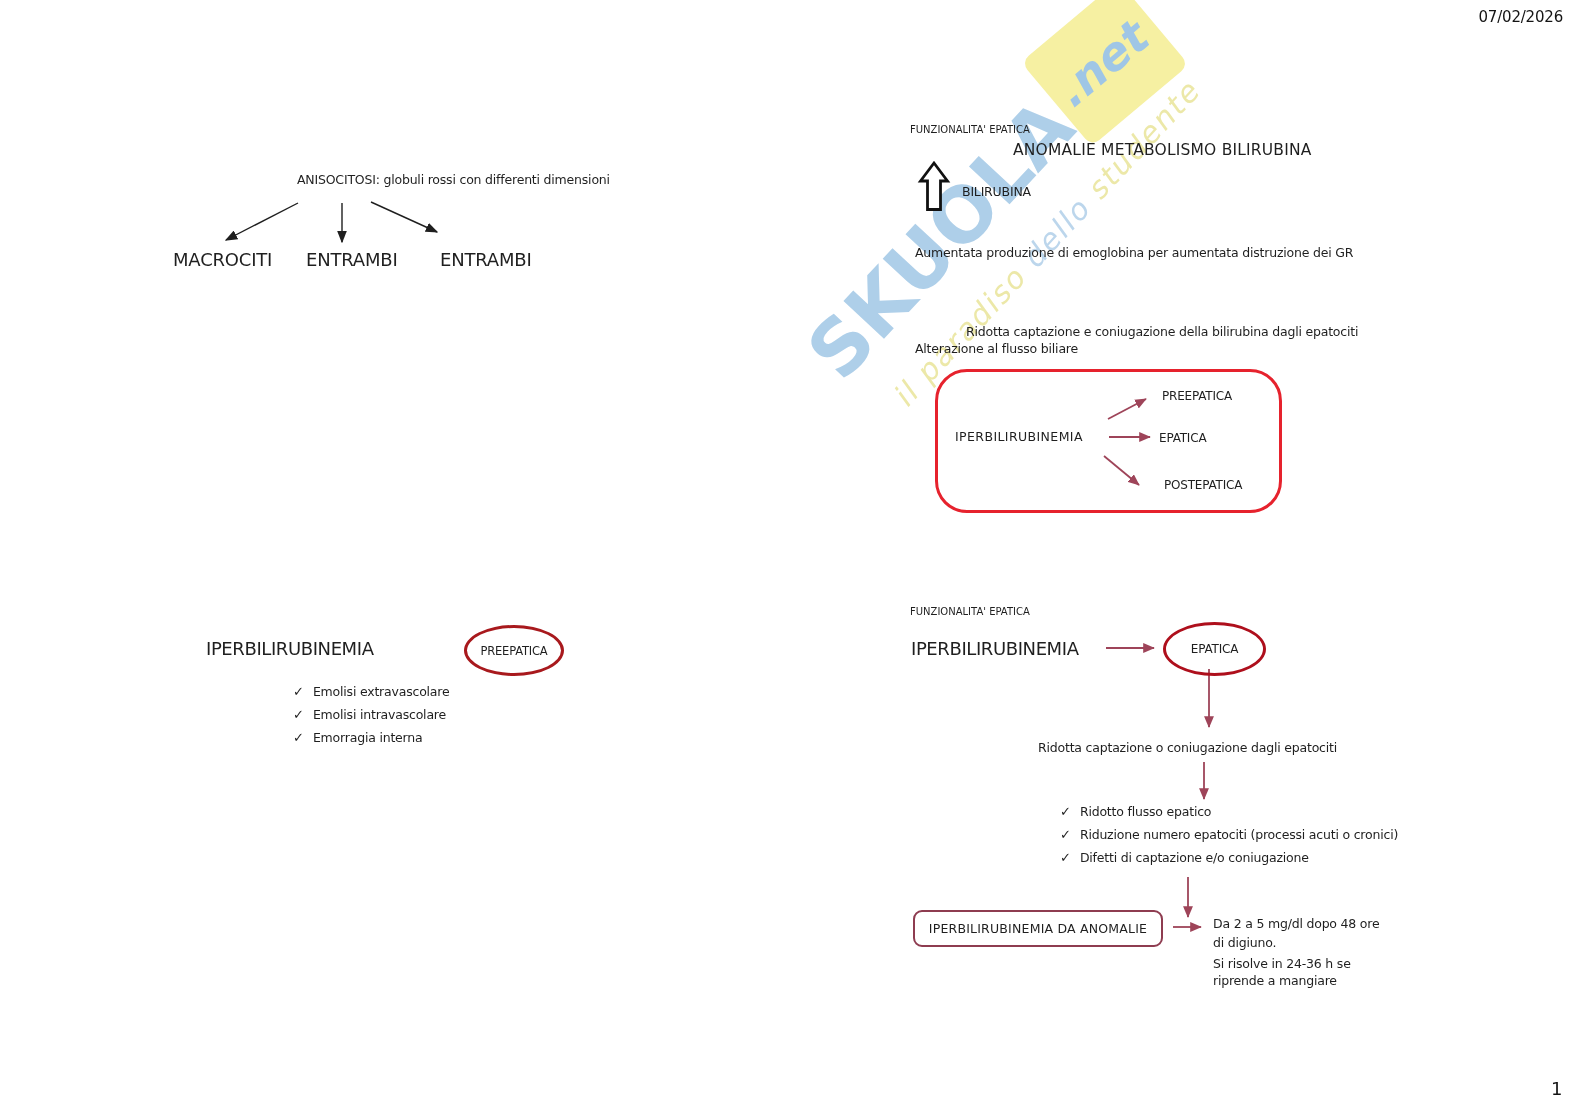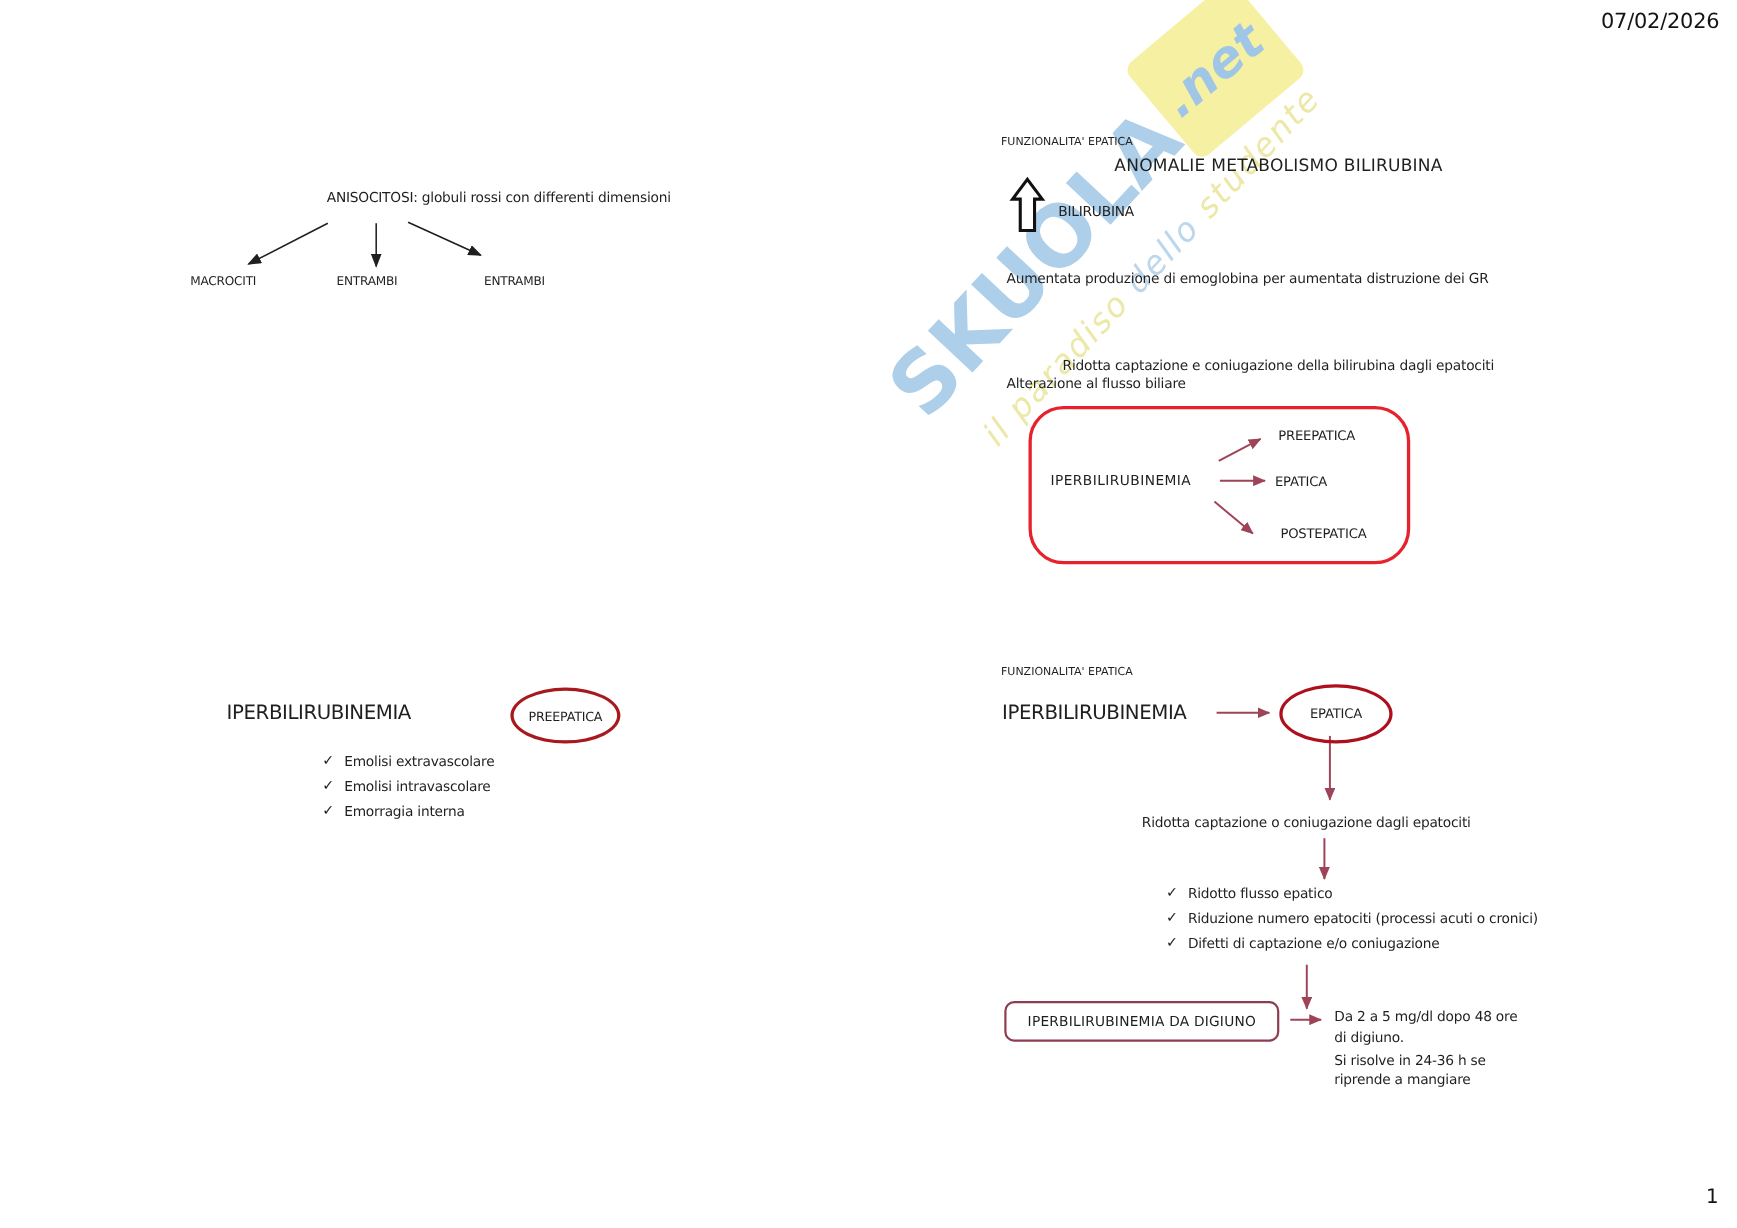--- a/index.html
+++ b/index.html
@@ -7,21 +7,21 @@
     width:1579px;height:1116px;position:relative;overflow:hidden;
     background:#ffffff;
     font-family:"DejaVu Sans","Liberation Sans",sans-serif;
     color:#1f1f1f;
   }
   .abs{position:absolute;}
   .txt{white-space:nowrap;letter-spacing:-0.2px;}
   .small-header{font-size:10px;letter-spacing:0;margin-left:32px;}
   .body-line{font-size:12.5px;}
   .big-title{font-size:18px;letter-spacing:-0.4px;}
-  .caps-label{font-size:11px;}
+  .caps-label{font-size:18px;}
   .type-label{font-size:12px;}
   .check-row{display:flex;align-items:center;gap:9px;}
   .check-glyph{font-size:13px;font-weight:bold;line-height:1;}
   .check-text{font-size:12.5px;white-space:nowrap;letter-spacing:-0.2px;}
   .ellipse{border-radius:50%;display:flex;align-items:center;justify-content:center;background:transparent;}
   .red-round-box{border:3px solid #e6222d;border-radius:32px;background:transparent;}
   .digiuno-box{border:2.5px solid #8e3c50;border-radius:9px;display:flex;align-items:center;justify-content:center;}
   svg.overlay{position:absolute;left:0;top:0;pointer-events:none;}
   
   .wm{pointer-events:none;}
@@ -49,21 +49,21 @@
 <body>
 
 <div class="abs wm" style="left:395px;top:15px;width:370px;height:370px;">
   <div class="wm-brandline">
     <span class="wm-brand">SKUOLA</span>
       <span class="wm-netbox">.net</span>
   </div>
   <div class="wm-tagline"><span class="wm-t1">il paradiso </span><span class="wm-t2">dello </span><span class="wm-t3">studente</span></div>
 </div>
 
-<div class="abs txt" style="top:8px;right:16px;font-size:19px;color:#141414;">07/02/2026</div>
+<div class="abs txt" style="top:8px;right:16px;font-size:15px;color:#141414;">07/02/2026</div>
 <div class="abs txt" style="top:1078px;left:1551px;font-size:18px;color:#141414;">1</div>
 
 <svg class="overlay" width="1579" height="1116" viewBox="0 0 1579 1116">
   <defs>
     <marker id="mb" markerWidth="9" markerHeight="7" refX="8" refY="3.5" orient="auto">
       <path d="M0,0 L9,3.5 L0,7 Z" fill="#1f1f1f"></path>
     </marker>
     <marker id="mm" markerWidth="6.5" markerHeight="5.5" refX="6" refY="2.75" orient="auto">
       <path d="M0,0 L6.5,2.75 L0,5.5 Z" fill="#9e4459"></path>
     </marker>
@@ -138,19 +138,19 @@
 <div class="abs check-row" style="left:1060px;top:827px;">
   <span class="check-glyph">✓</span>
   <span class="check-text">Riduzione numero epatociti (processi acuti o cronici)</span>
 </div>
 <div class="abs check-row" style="left:1060px;top:850px;">
   <span class="check-glyph">✓</span>
   <span class="check-text">Difetti di captazione e/o coniugazione</span>
 </div>
 
 <div class="abs digiuno-box" style="left:913px;top:910px;width:246px;height:33px;">
-  <span class="txt" style="font-size:12.5px;letter-spacing:0.2px;">IPERBILIRUBINEMIA DA DIGIUNO</span>
+  <span class="txt" style="font-size:12.5px;letter-spacing:0.2px;">IPERBILIRUBINEMIA DA ANOMALIE</span>
 </div>
 
 <div class="abs txt body-line" style="left:1213px;top:916px;">Da 2 a 5 mg/dl dopo 48 ore</div>
 <div class="abs txt body-line" style="left:1213px;top:935px;">di digiuno.</div>
 <div class="abs txt body-line" style="left:1213px;top:956px;">Si risolve in 24-36 h se</div>
 <div class="abs txt body-line" style="left:1213px;top:973px;">riprende a mangiare</div>
 
 </body></html>

